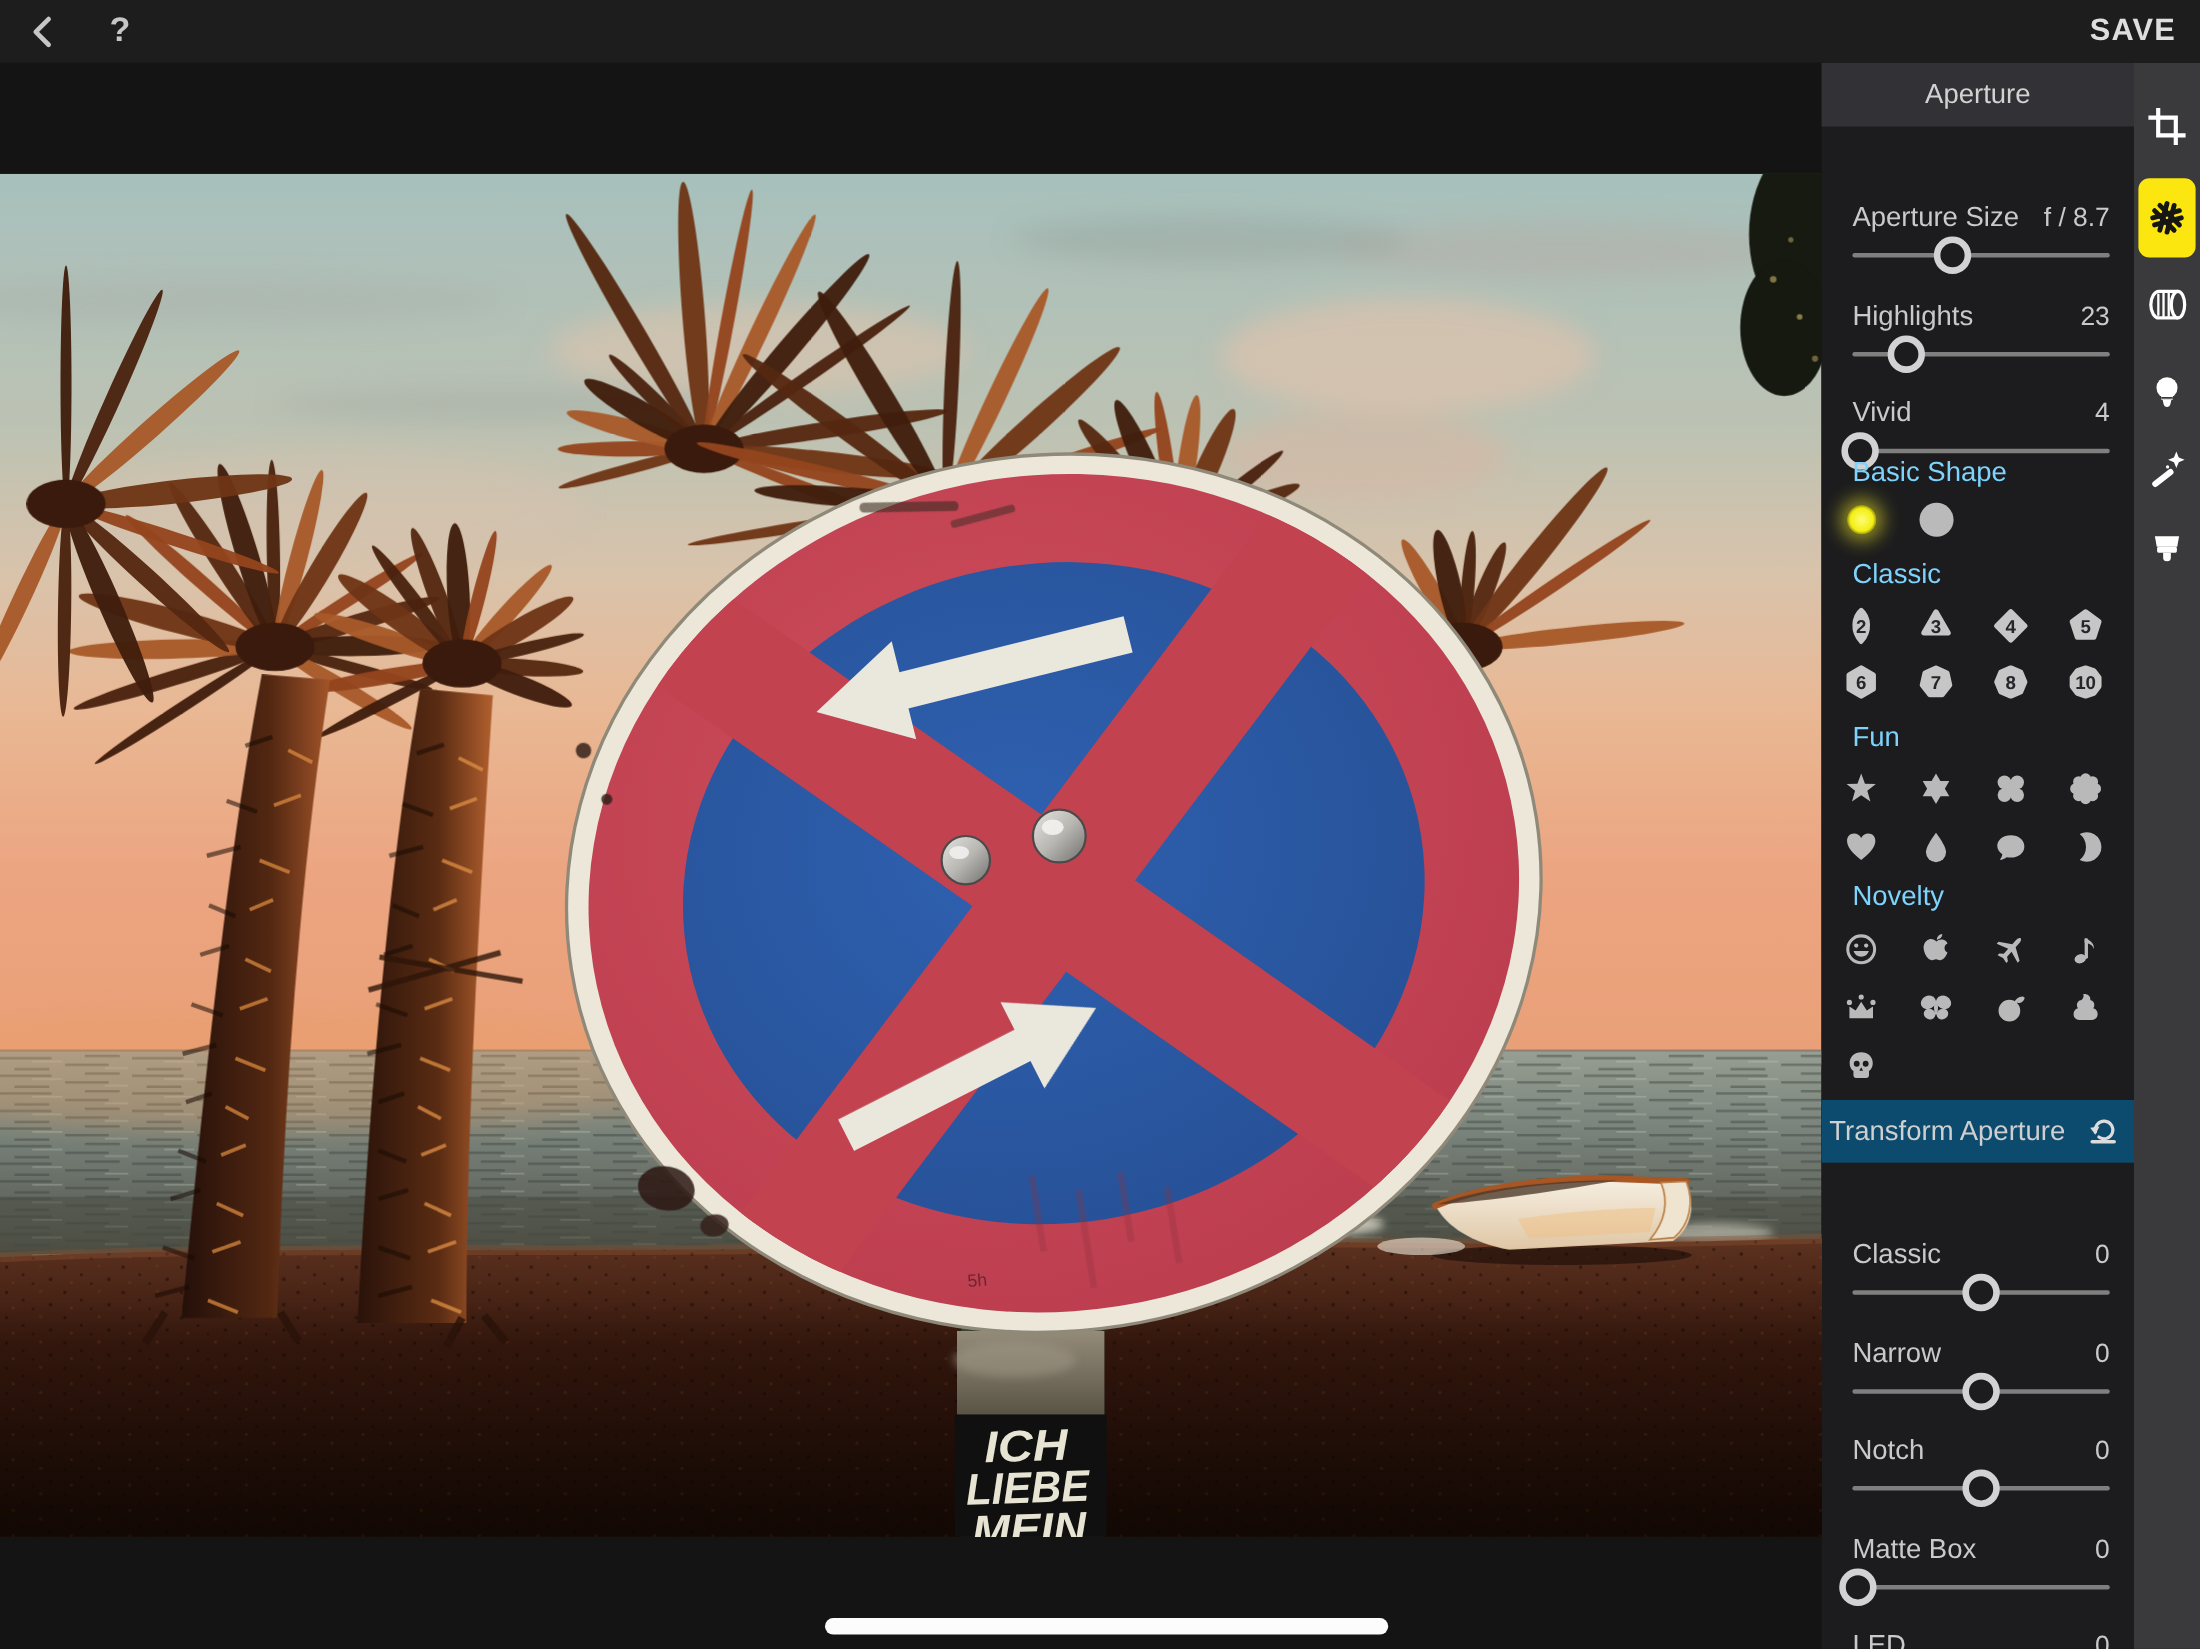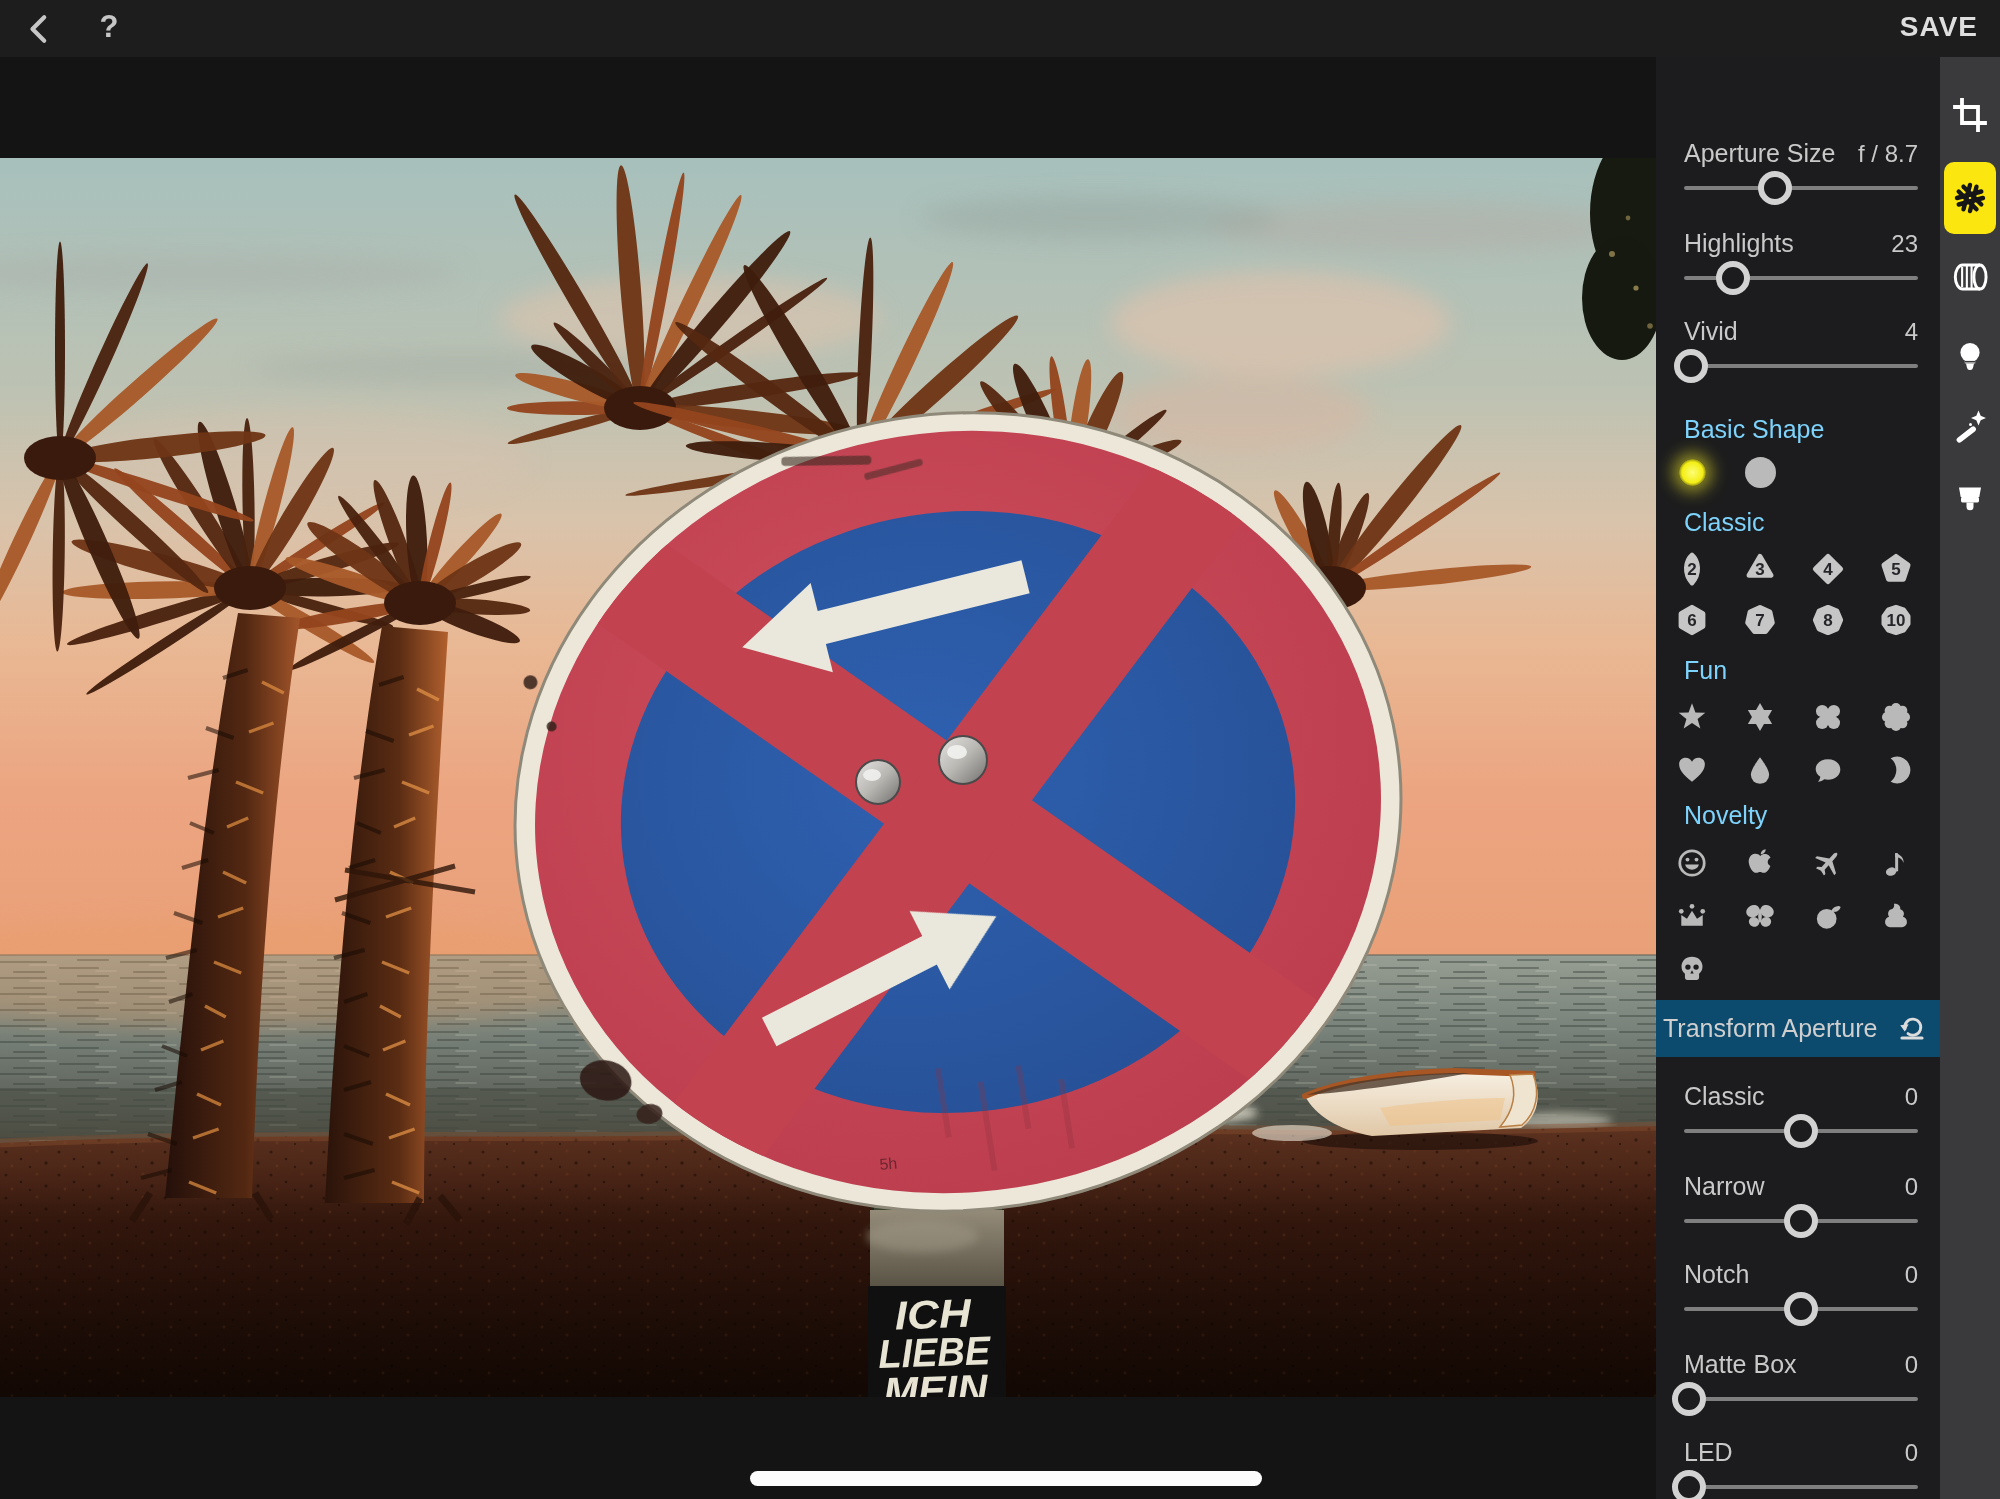--- a/index.html
+++ b/index.html
@@ -15,21 +15,21 @@
   
   .canvas{position:absolute;left:0;top:57px;width:1656px;height:1442px;background:#141414;overflow:hidden;}
   .photo{position:absolute;left:0;top:101px;width:1656px;height:1239px;}
   .home-indicator{position:absolute;left:750px;top:1471px;width:512px;height:15px;border-radius:8px;
                   background:#fcfcfc;z-index:40;}
   
   .panel{position:absolute;left:1656px;top:57px;width:284px;height:1442px;background:#1c1c1e;z-index:20;}
   .panel-titlebar{position:absolute;left:0;top:0;width:284px;height:58px;background:#323236;
                   color:#d2d2d2;font-size:25px;line-height:58px;text-align:center;}
   .sec-label{position:absolute;left:28px;color:#7dd3fc;font-size:25px;}
-  .srow{position:absolute;left:28px;width:234px;height:72px;}
+  .srow{position:absolute;left:28px;width:234px;height:72px;margin-top:44px;}
   .srow-head{position:relative;height:32px;}
   .srow .lab{position:absolute;left:0;top:0;color:#c9c9c9;font-size:25px;}
   .srow .val{position:absolute;right:0;top:1px;color:#c9c9c9;font-size:24px;}
   .track{position:absolute;left:0;top:47px;width:234px;height:4px;border-radius:2px;background:#7f7f7f;}
   .knob{position:absolute;top:-15px;width:22px;height:22px;border:6px solid #d2d2d2;border-radius:50%;
         background:#1c1c1e;transform:translateX(-50%);}
   .top-sliders,.t-sliders{display:contents;}
   .top-sliders .srow:nth-child(1){top:82px}
   .top-sliders .srow:nth-child(2){top:172px}
   .top-sliders .srow:nth-child(3){top:260px}
@@ -426,20 +426,21 @@
         <svg viewBox="0 0 32 32" width="34" height="34">
             <polyline points="19,5 8,16 19,27" fill="none" stroke="#c6c6c6" stroke-width="4" stroke-linecap="round" stroke-linejoin="round"></polyline>
           </svg>
       </span>
     </button>
     <button class="help-btn"><span>?</span></button>
     <button class="save-btn">SAVE</button>
   </header>
 
   <aside class="panel">
+    <div class="panel-titlebar">Aperture</div>
 
     <div class="top-sliders"><div class="srow">
     <div class="srow-head">
       <span class="lab">Aperture Size</span>
       <span class="val">f / 8.7</span>
     </div>
     <div class="track">
       <div class="knob" style="left: 39%;"></div>
     </div>
   </div><div class="srow">

